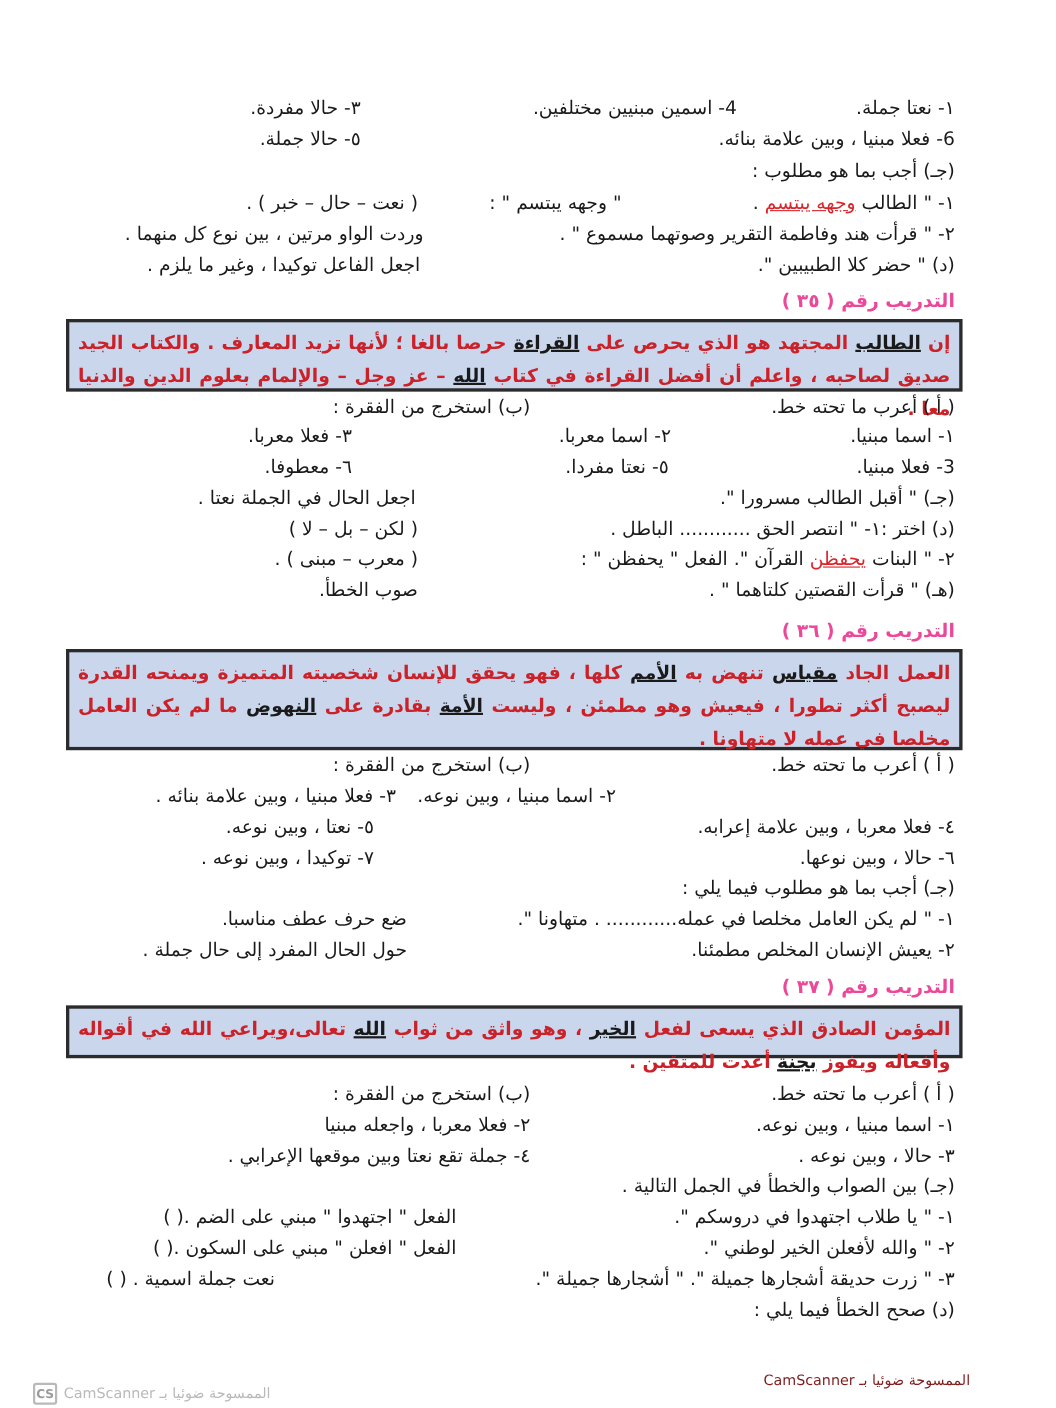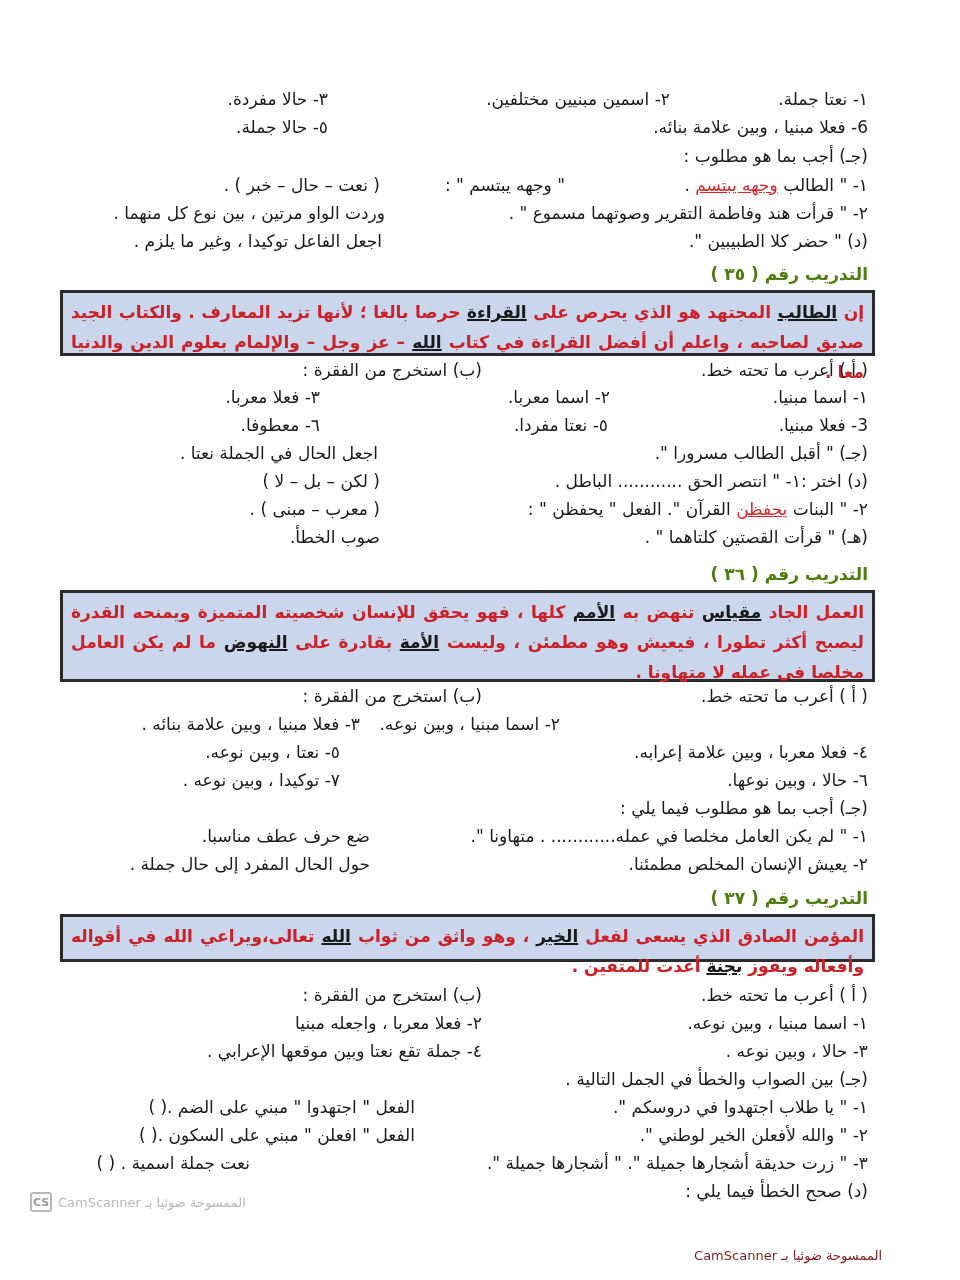--- a/index.html
+++ b/index.html
@@ -9,50 +9,50 @@
     }
     .page { position: absolute; left: 0; top: 0; width: 960px; height: 1280px; }
     .line {
       position: absolute; direction: rtl; white-space: nowrap;
       font-size: 17px; line-height: 26px; color: #1a1a1a;
     }
     .line.r { right: 92px; }
     .ul-red { color: #d9242a; text-decoration: underline; text-decoration-color: #d9242a; }
     .heading {
       position: absolute; right: 92px; direction: rtl; white-space: nowrap;
-      font-size: 17px; font-weight: bold; color: #4d7c0f; line-height: 24px;
+      font-size: 17px; font-weight: bold; color: #ec4899; line-height: 24px;
     }
     .box {
       position: absolute; left: 60px; width: 815px;
       background: #c9d6ec; border: 3px solid #2b2b2b; box-sizing: border-box;
       direction: rtl; padding: 4px 8px 20px 8px;
       font-size: 17px; font-weight: bold; line-height: 30px; color: #cc2128;
       text-align: justify;
     }
     .box u { color: #1a1a1a; text-decoration: underline; text-decoration-thickness: 2px; }
     .wm1 {
-      position: absolute; left: 30px; top: 1192px; display: flex; align-items: center; gap: 6px;
+      position: absolute; left: 30px; top: 1257px; display: flex; align-items: center; gap: 6px;
       color: #b9b9b9; font-size: 13px;
     }
     .wm1 .cs {
       width: 22px; height: 20px; border: 2px solid #b9b9b9; border-radius: 3px;
       font-size: 11px; font-weight: bold; display: flex; align-items: center; justify-content: center;
       box-sizing: border-box; color: #9a9a9a;
     }
     .wm2 {
       position: absolute; right: 78px; top: 1248px; direction: rtl; font-size: 13px; color: #7f1d1d;
     }
   </style>
 </head>
 <body>
 
 <div class="page">
 
   <div class="line r" style="top:86px;">١- نعتا جملة.</div>
-  <div class="line" style="top:86px; right:290px;">٢- اسمين مبنيين مختلفين.</div>
+  <div class="line" style="top:86px; right:290px;">4- اسمين مبنيين مختلفين.</div>
   <div class="line" style="top:86px; right:632px;">٣- حالا مفردة.</div>
 
   <div class="line r" style="top:114px;">6- فعلا مبنيا ، وبين علامة بنائه.</div>
   <div class="line" style="top:114px; right:632px;">٥- حالا جملة.</div>
 
   <div class="line r" style="top:143px;">(جـ) أجب بما هو مطلوب :</div>
 
   <div class="line r" style="top:172px;">
     <span>١- " الطالب </span><span class="ul-red">وجهه يبتسم</span><span> .</span>
   </div>

